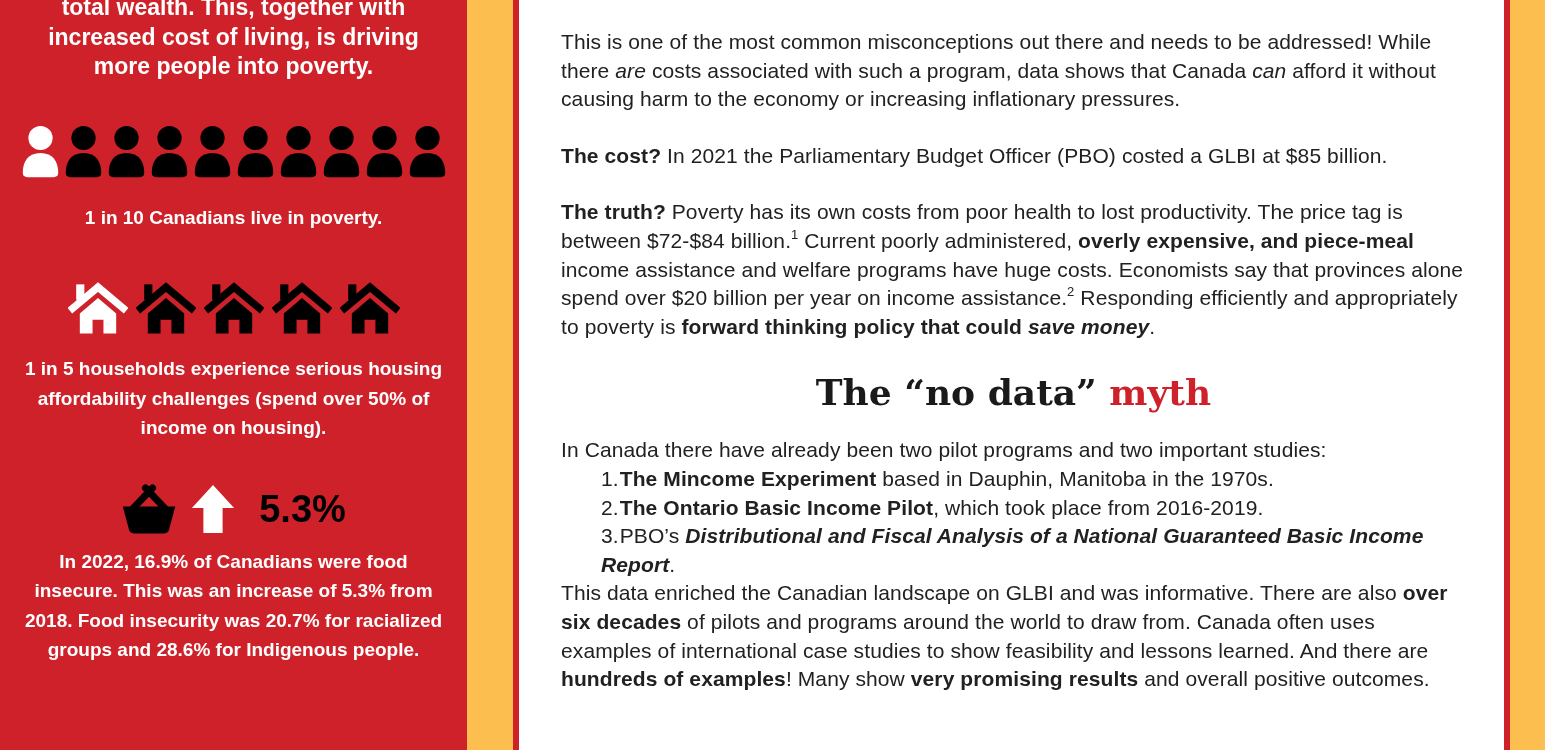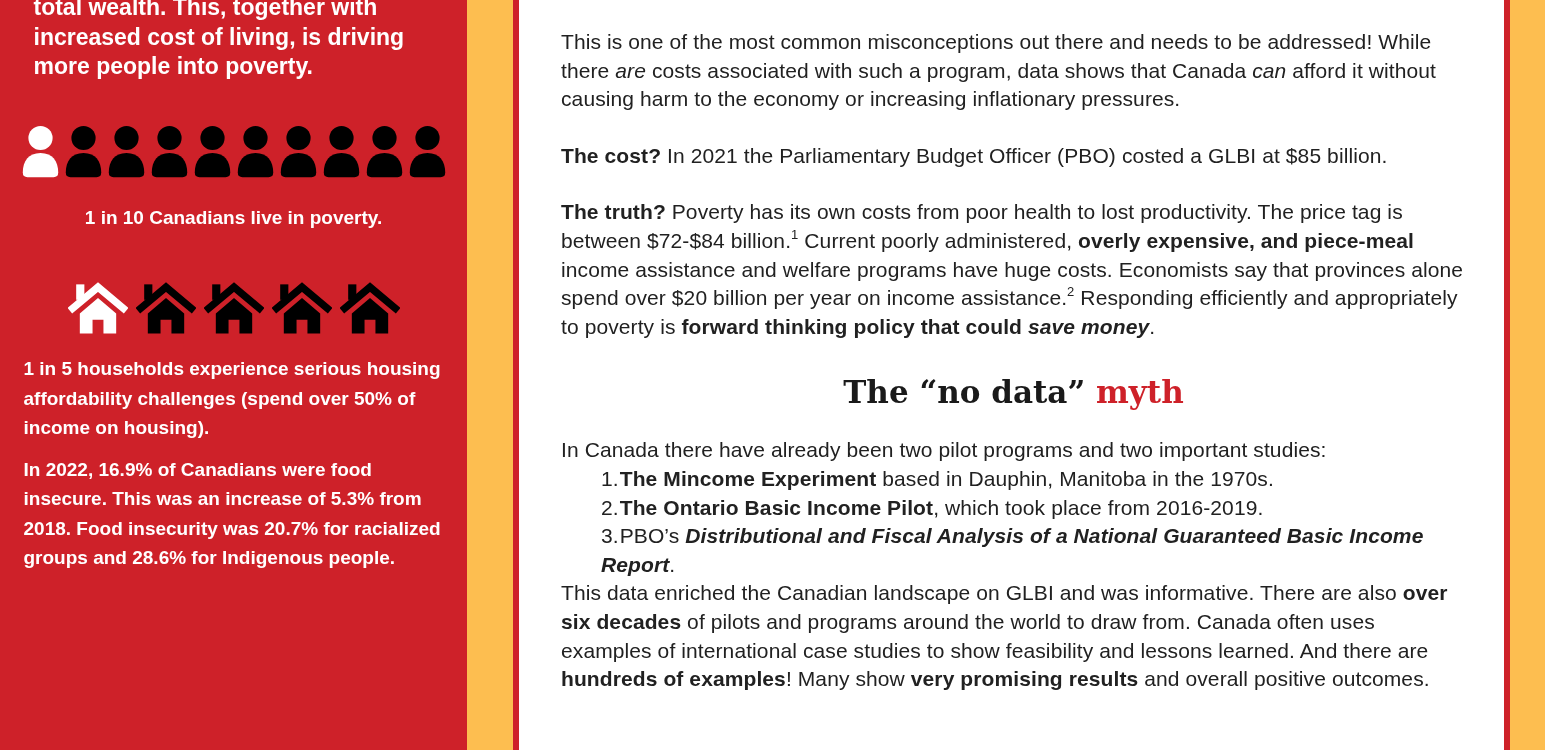--- a/index.html
+++ b/index.html
@@ -16,20 +16,21 @@
     font-family:"Liberation Sans","DejaVu Sans",sans-serif;
     background:var(--white);
   }
   
   .sidebar{
     width:467px;height:100%;
     background:var(--red);
     color:var(--white);
     display:flex;flex-direction:column;align-items:center;
     padding:0 20px;
+    text-align:center;
     overflow:hidden;
   }
   .sidebar .intro{
     margin-top:-7px;
     font-size:23px;line-height:29.5px;font-weight:700;
     max-width:400px;
   }
   .icon-row{
     display:flex;align-items:flex-end;justify-content:center;
   }
@@ -74,21 +75,21 @@
   }
   .b{font-weight:700;}
   .i{font-style:italic;}
   .red{color:var(--red);}
   .sup{font-size:13px;vertical-align:9px;line-height:0;}
   .myth-heading{
     margin:23px 0 21px;
     text-align:center;
     font-family:"DejaVu Serif","Liberation Serif",serif;
     font-weight:700;
-    font-size:31px;line-height:46px;
+    font-size:36px;line-height:46px;
     color:#1a1a1a;
   }
   .study-list{
     list-style:none;margin:-28px 0 0;padding:0 0 0 40px;
   }
   .study-list li{
     font-size:21px;line-height:28.6px;letter-spacing:.1px;
   }
   .study-list .num{margin-right:1px;}
   .mt{margin-top:28px;}
@@ -165,20 +166,31 @@
     <path d="M13 34 L33 17 L53 34 L53 56 L39 56 L39 41 L27 41 L27 56 L13 56 Z" fill="currentColor"></path>
   </svg>
       <svg viewBox="0 0 66 56" xmlns="http://www.w3.org/2000/svg">
     <rect x="9" y="2" width="9" height="17" fill="currentColor"></rect>
     <path d="M2 31 L33 5 L64 31" stroke="currentColor" stroke-width="8" fill="none"></path>
     <path d="M13 34 L33 17 L53 34 L53 56 L39 56 L39 41 L27 41 L27 56 L13 56 Z" fill="currentColor"></path>
   </svg>
     </div>
   <div class="stat-label label-housing">1 in 5 households experience serious housing affordability challenges (spend over 50% of income on housing).</div>
 
+  <div class="food-row">
+    <svg class="basket" viewBox="0 0 64 58" xmlns="http://www.w3.org/2000/svg">
+      <path d="M14 28 L36 5" stroke="currentColor" stroke-width="8" stroke-linecap="round" fill="none"></path>
+      <path d="M50 28 L28 5" stroke="currentColor" stroke-width="8" stroke-linecap="round" fill="none"></path>
+      <path d="M2 26 H62 L55 52 Q54 57 48 57 H16 Q10 57 9 52 Z" fill="currentColor"></path>
+    </svg>
+    <svg class="arrow" viewBox="0 0 44 50" xmlns="http://www.w3.org/2000/svg">
+      <path d="M22 0 L44 24 H32 V50 H12 V24 H0 Z" fill="currentColor"></path>
+    </svg>
+    <span class="food-value">5.3%</span>
+  </div>
   <div class="stat-label label-food">In 2022, 16.9% of Canadians were food insecure. This was an increase of 5.3% from 2018. Food insecurity was 20.7% for racialized groups and 28.6% for Indigenous people.</div>
 
 </aside>
 
 <div class="strip-orange-left"></div>
 <div class="strip-redline"></div>
 
 <main class="main">
   <div class="main-inner">
     <p><span>This is one of the most common misconceptions out there and needs to be addressed! While there </span><span class="i">are</span><span> costs associated with such a program, data shows that Canada </span><span class="i">can</span><span> afford it without causing harm to the economy or increasing inflationary pressures.</span></p>

